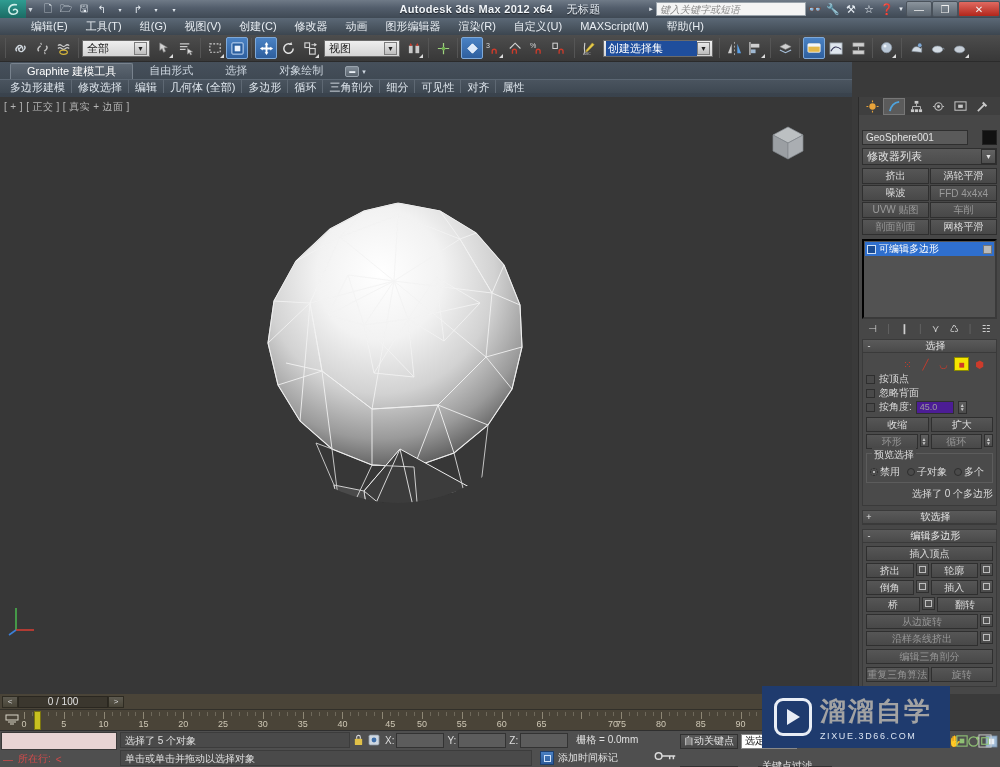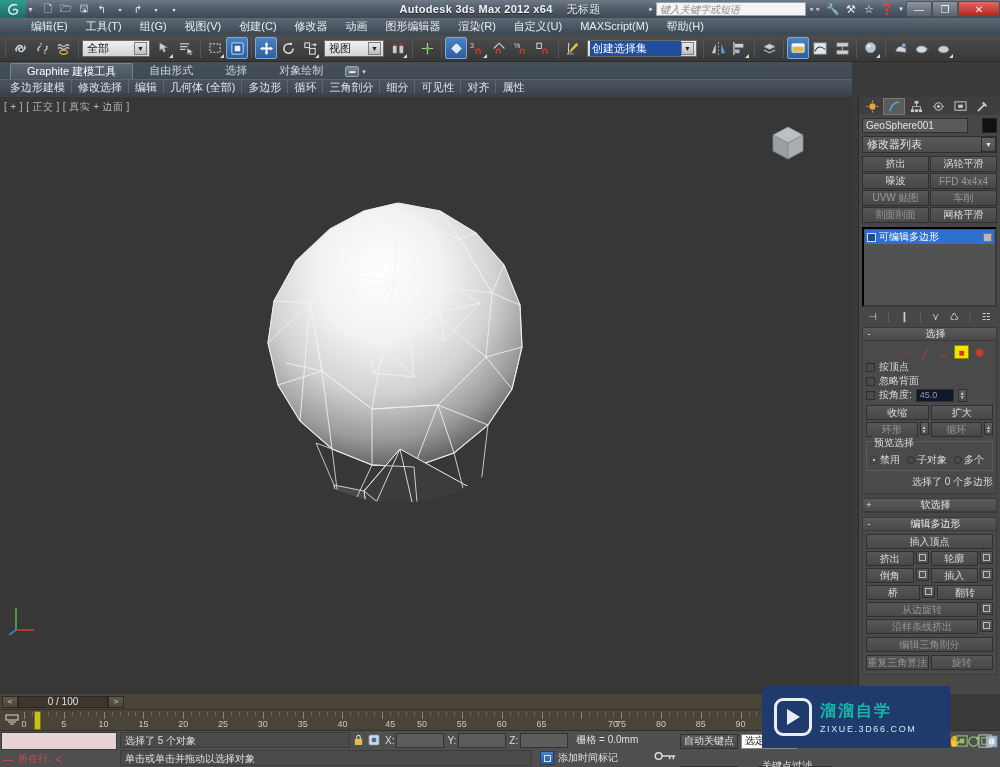--- a/index.html
+++ b/index.html
@@ -111,21 +111,21 @@
 
   
   .cmdpanel{
     position:absolute;left:858px;top:97px;width:142px;height:597px;
     background:#474747;border-left:1px solid #2b2b2b;
   }
   .cp-icons{height:18px;display:flex;align-items:center;background:#3f3f3f;padding:0 2px;}
   .cp-ico{width:22px;height:17px;display:flex;align-items:center;justify-content:center;
     font-size:11px;color:#cfcfcf;border:1px solid transparent;}
   .cp-ico.sel{background:#5b5b5b;border:1px solid #777;}
-  .cp-namerow{display:flex;align-items:center;padding:3px 3px 2px 3px;gap:14px;}
+  .cp-namerow{display:flex;align-items:center;padding:3px 3px 2px 3px;gap:14px;margin-top:12px;}
   .cp-name{flex:1;height:15px;background:#5a5a5a;border:1px solid #2f2f2f;color:#e2e2e2;
     font-size:10px;line-height:13px;padding:0 3px;}
   .cp-swatch{width:15px;height:15px;background:#111;border:1px solid #222;}
   .cp-modlist{margin:1px 3px 3px 3px;height:17px;background:linear-gradient(180deg,#595959,#4c4c4c);
     border:1px solid #2f2f2f;display:flex;align-items:center;font-size:11px;color:#e4e4e4;padding-left:4px;}
   .cp-modlist .ar{margin-left:auto;width:15px;height:15px;background:linear-gradient(180deg,#636363,#4e4e4e);
      border:1px solid #2d2d2d;display:flex;align-items:center;justify-content:center;font-size:7px;}
   .cp-grid{display:grid;grid-template-columns:1fr 1fr;gap:1px;margin:0 3px;}
   .mbtn{height:16px;background:linear-gradient(180deg,#565656,#484848);border:1px solid #2f2f2f;
     font-size:10px;color:#dcdcdc;display:flex;align-items:center;justify-content:center;}
@@ -144,21 +144,21 @@
     display:flex;align-items:center;font-size:10px;color:#e6e6e6;}
   .ro-head .pm{width:12px;text-align:center;font-size:9px;}
   .ro-head .ttl{flex:1;text-align:center;}
   .ro-body{padding:3px 3px 4px 3px;}
   .subobj{display:flex;align-items:center;justify-content:flex-end;gap:3px;height:16px;padding-right:6px;}
   .so{width:15px;height:14px;display:flex;align-items:center;justify-content:center;color:#cc3b2b;font-size:10px;}
   .so.hl{background:#f5e400;border:1px solid #8a8a00;}
   .so.hl span{color:#d13b26;}
   .chkrow{display:flex;align-items:center;gap:4px;height:14px;font-size:10px;color:#dcdcdc;}
   .chk{width:9px;height:9px;background:#4a4a4a;border:1px solid #2e2e2e;}
-  .spin{width:38px;height:13px;background:#0f172a;border:1px solid #2f2f2f;color:#9b9b9b;font-size:9px;
+  .spin{width:38px;height:13px;background:#4c1d95;border:1px solid #2f2f2f;color:#9b9b9b;font-size:9px;
     display:flex;align-items:center;padding-left:3px;}
   .spinarr{width:9px;height:13px;background:linear-gradient(180deg,#5f5f5f,#4b4b4b);border:1px solid #2f2f2f;
     display:flex;flex-direction:column;align-items:center;justify-content:center;font-size:5px;color:#ccc;line-height:4px;}
   .row2{display:grid;grid-template-columns:1fr 1fr;gap:2px;margin-top:3px;}
   .row2b{display:grid;grid-template-columns:1fr auto 1fr auto;gap:2px;margin-top:2px;}
   .fbtn{height:15px;background:linear-gradient(180deg,#565656,#484848);border:1px solid #2f2f2f;
     font-size:10px;color:#dcdcdc;display:flex;align-items:center;justify-content:center;}
   .fbtn.dim{color:#969696;}
   .group{border:1px solid #5c5c5c;margin-top:4px;padding:11px 3px 3px 3px;position:relative;}
   .group .gl{position:absolute;top:-6px;left:5px;background:#4a4a4a;padding:0 2px;font-size:10px;color:#dcdcdc;}
@@ -223,21 +223,21 @@
 
   
   .watermark{
     position:absolute;left:762px;top:686px;width:188px;height:62px;
     background:#1f3b6e;display:flex;align-items:center;gap:8px;padding-left:12px;
   }
   .wm-logo{width:38px;height:38px;border:3px solid #e9eef6;border-radius:9px;
     display:flex;align-items:center;justify-content:center;}
   .wm-logo .tri{width:0;height:0;border-left:13px solid #e9eef6;border-top:8px solid transparent;border-bottom:8px solid transparent;}
   .wm-txt{display:flex;flex-direction:column;}
-  .wm-title{font-size:16px;color:#14b8a6;font-weight:bold;letter-spacing:2px;}
+  .wm-title{font-size:26px;color:#a3a3a3;font-weight:bold;letter-spacing:2px;}
   .wm-sub{font-size:9px;color:#dbe4f2;letter-spacing:1.6px;margin-top:2px;}
 </style>
 </head>
 <body>
 
 <div id="app">
 
   <div class="titlebar">
     <div class="tb-logo">
       <svg width="15" height="15" viewBox="0 0 16 16">
@@ -353,21 +353,21 @@
         </svg>
     </div>
     <div class="tbtn">
       <svg width="15" height="15" viewBox="0 0 16 16">
           <rect x="2" y="2" width="5" height="5" fill="none" stroke="#d6d6d6" stroke-width="1.2"></rect>
           <rect x="7" y="8" width="6" height="6" fill="none" stroke="#d6d6d6" stroke-width="1.2"></rect>
           <path d="M9 4 h4 M12 2.5 L14 4 L12 5.5" stroke="#d6d6d6" stroke-width="1.1" fill="none"></path>
         </svg>
       <span class="corner"></span>
     </div>
-    <div class="combo" style="width:60px;margin:0 3px;">
+    <div class="combo" style="width:76px;margin:0 3px;">
       <span class="cv">视图</span>
       <span class="ca">▼</span>
     </div>
     <div class="tbtn">
       <svg width="15" height="15" viewBox="0 0 16 16">
           <rect x="2" y="5" width="4" height="8" fill="#c9c9c9"></rect>
           <path d="M4 2 L5.6 5 H2.4 Z" fill="#cc3b2b"></path>
           <rect x="9" y="5" width="4" height="8" fill="#c9c9c9"></rect>
           <path d="M11 2 L12.6 5 H9.4 Z" fill="#cc3b2b"></path>
         </svg>

